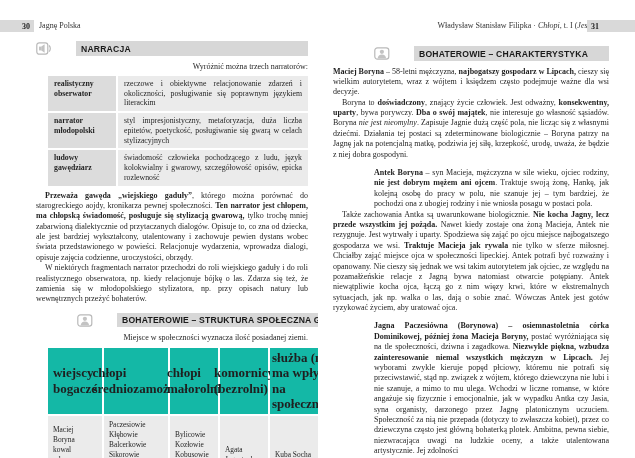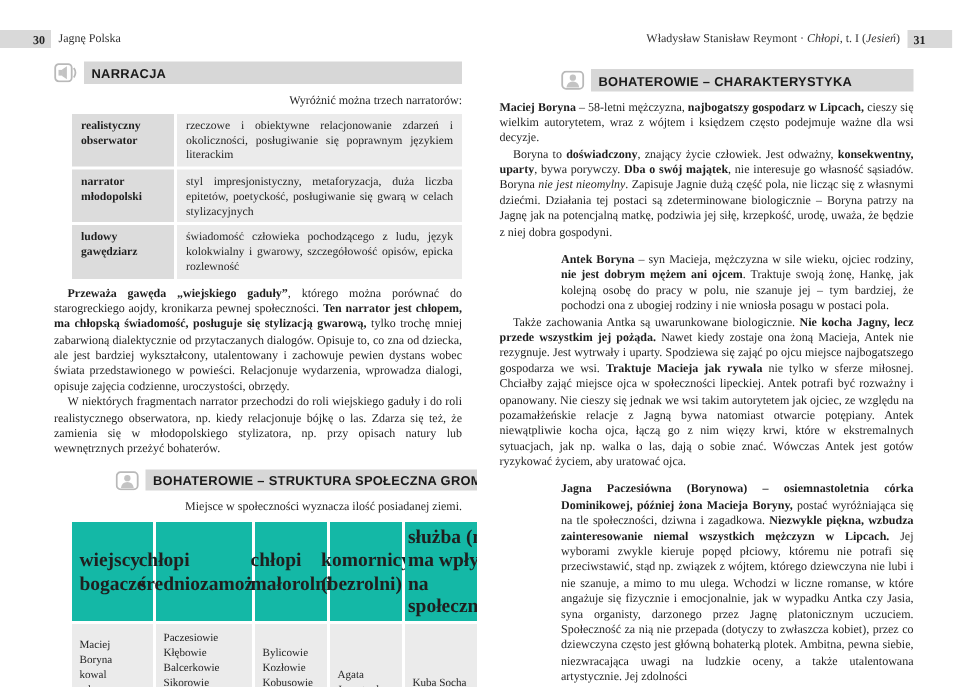--- a/index.html
+++ b/index.html
@@ -13,30 +13,30 @@
   .page-left{left:0;width:318px;}
   .page-right{left:318px;width:317px;}
 
   
   .runhead{position:absolute;top:20px;left:0;right:0;height:12px;font-size:8px;}
   .tab{
     position:absolute;top:0;height:12px;background:#d9d9d9;
     display:flex;align-items:center;font-weight:bold;font-size:8px;color:#222;
   }
   .tab-left{left:0;width:34px;justify-content:flex-end;padding-right:4px;box-sizing:border-box;}
-  .tab-right{right:0;width:30px;justify-content:flex-start;padding-left:4px;box-sizing:border-box;}
+  .tab-right{right:0;width:48px;justify-content:flex-start;padding-left:4px;box-sizing:border-box;}
   .runtitle-left{position:absolute;left:39px;top:1px;color:#333;}
   .runtitle-right{position:absolute;right:35px;top:1px;color:#333;white-space:nowrap;}
 
   .content{position:absolute;top:38px;}
   .content-l{left:36px;width:272px;}
   .content-r{left:15px;width:276px;}
 
   
-  .sect-head{display:flex;align-items:center;margin:3px 0 6px 0;}
+  .sect-head{display:flex;margin:3px 0 6px 0;gap:20px;}
   .sect-icon{flex:0 0 auto;width:16px;height:13px;margin-right:4px;}
   .sect-bar{
     flex:1;background:#d7d7d7;color:#1a1a1a;
     font-family:"Liberation Sans", sans-serif;font-weight:bold;
     font-size:8.6px;letter-spacing:.2px;padding:2.5px 5px 2px 5px;white-space:nowrap;
   }
 
   
   .body{font-size:8px;line-height:1.3;text-align:justify;margin:0;}
   .intro{margin:0 0 4px 0;text-align:right;}
@@ -168,21 +168,21 @@
         <div class="scell">Agata
 Jagustynka</div>
         <div class="scell">Kuba Socha</div>
       </div>
 
     </div>
   </div>
 
   <div class="page page-right">
     <div class="runhead">
-      <span class="runtitle-right"><span>Władysław Stanisław Reymont · </span><span class="i">Chłopi</span><span>, t. I (</span><span class="i">Jesień</span><span>)</span></span>
+      <span class="runtitle-right"><span>Władysław Stanisław Filipka · </span><span class="i">Chłopi</span><span>, t. I (</span><span class="i">Jesień</span><span>)</span></span>
       <span class="tab tab-right">
           <span>31</span>
         </span>
     </div>
 
     <div class="content content-r">
 
       <div class="sect-head gap">
         <span class="sect-icon">
           <svg width="16" height="13" viewBox="0 0 16 13">

